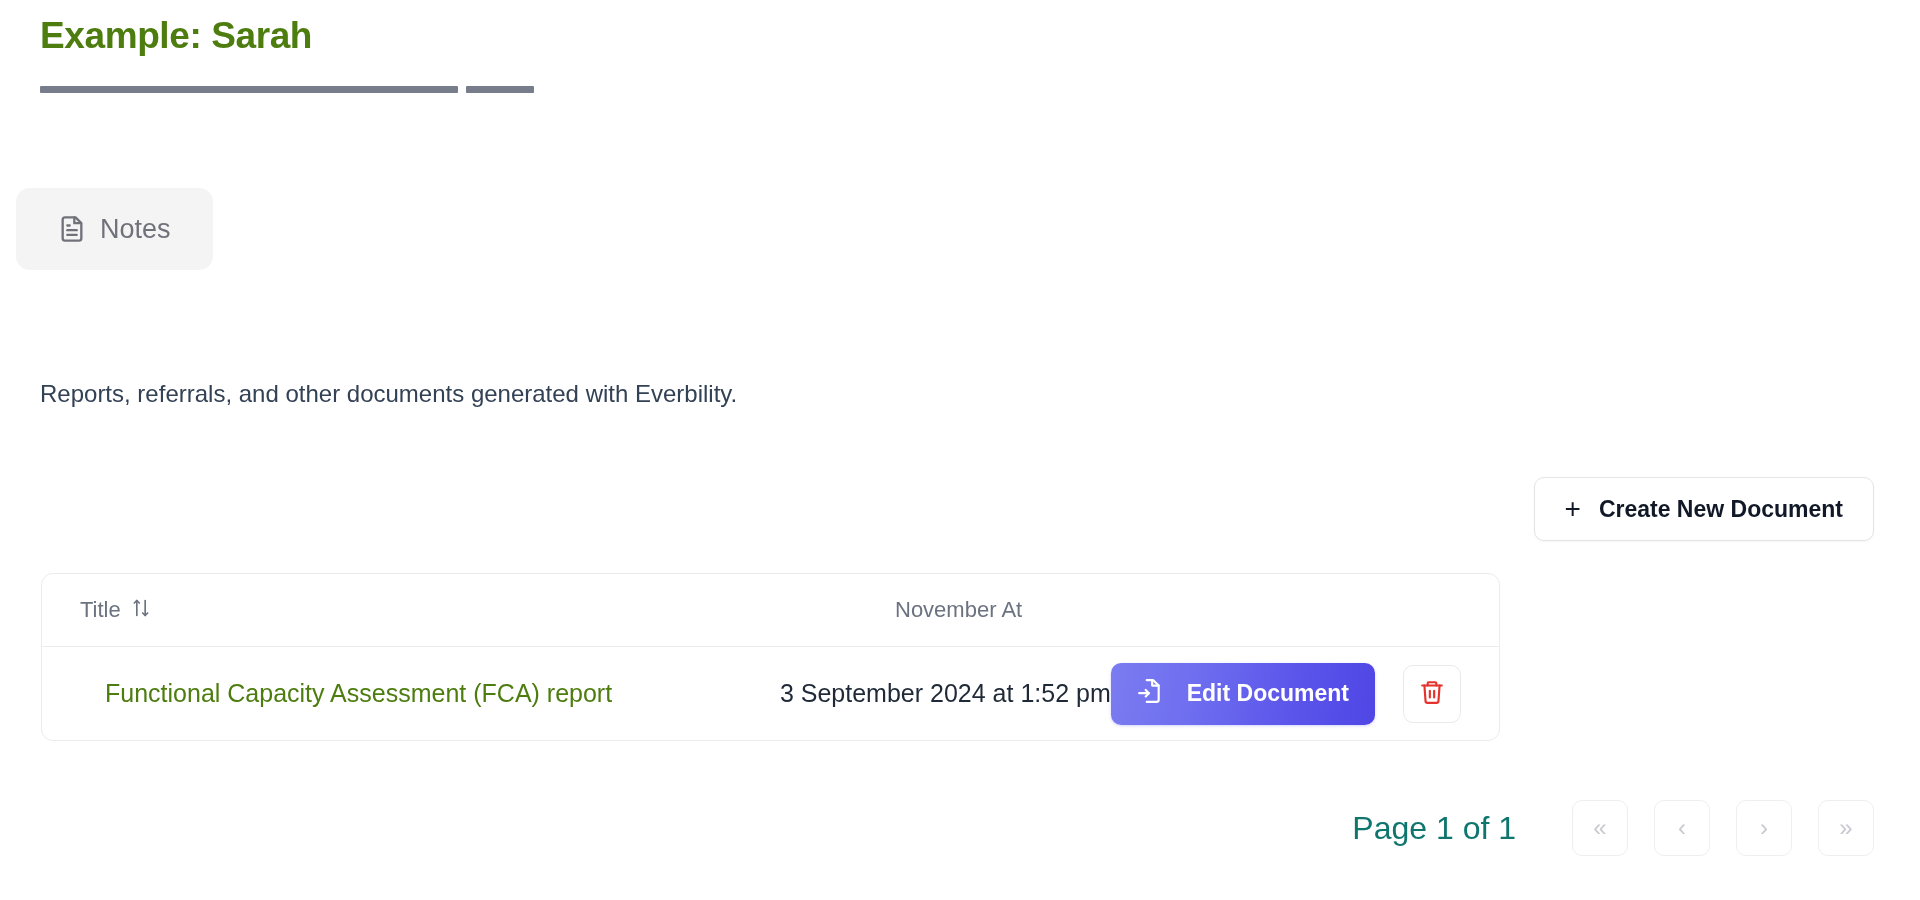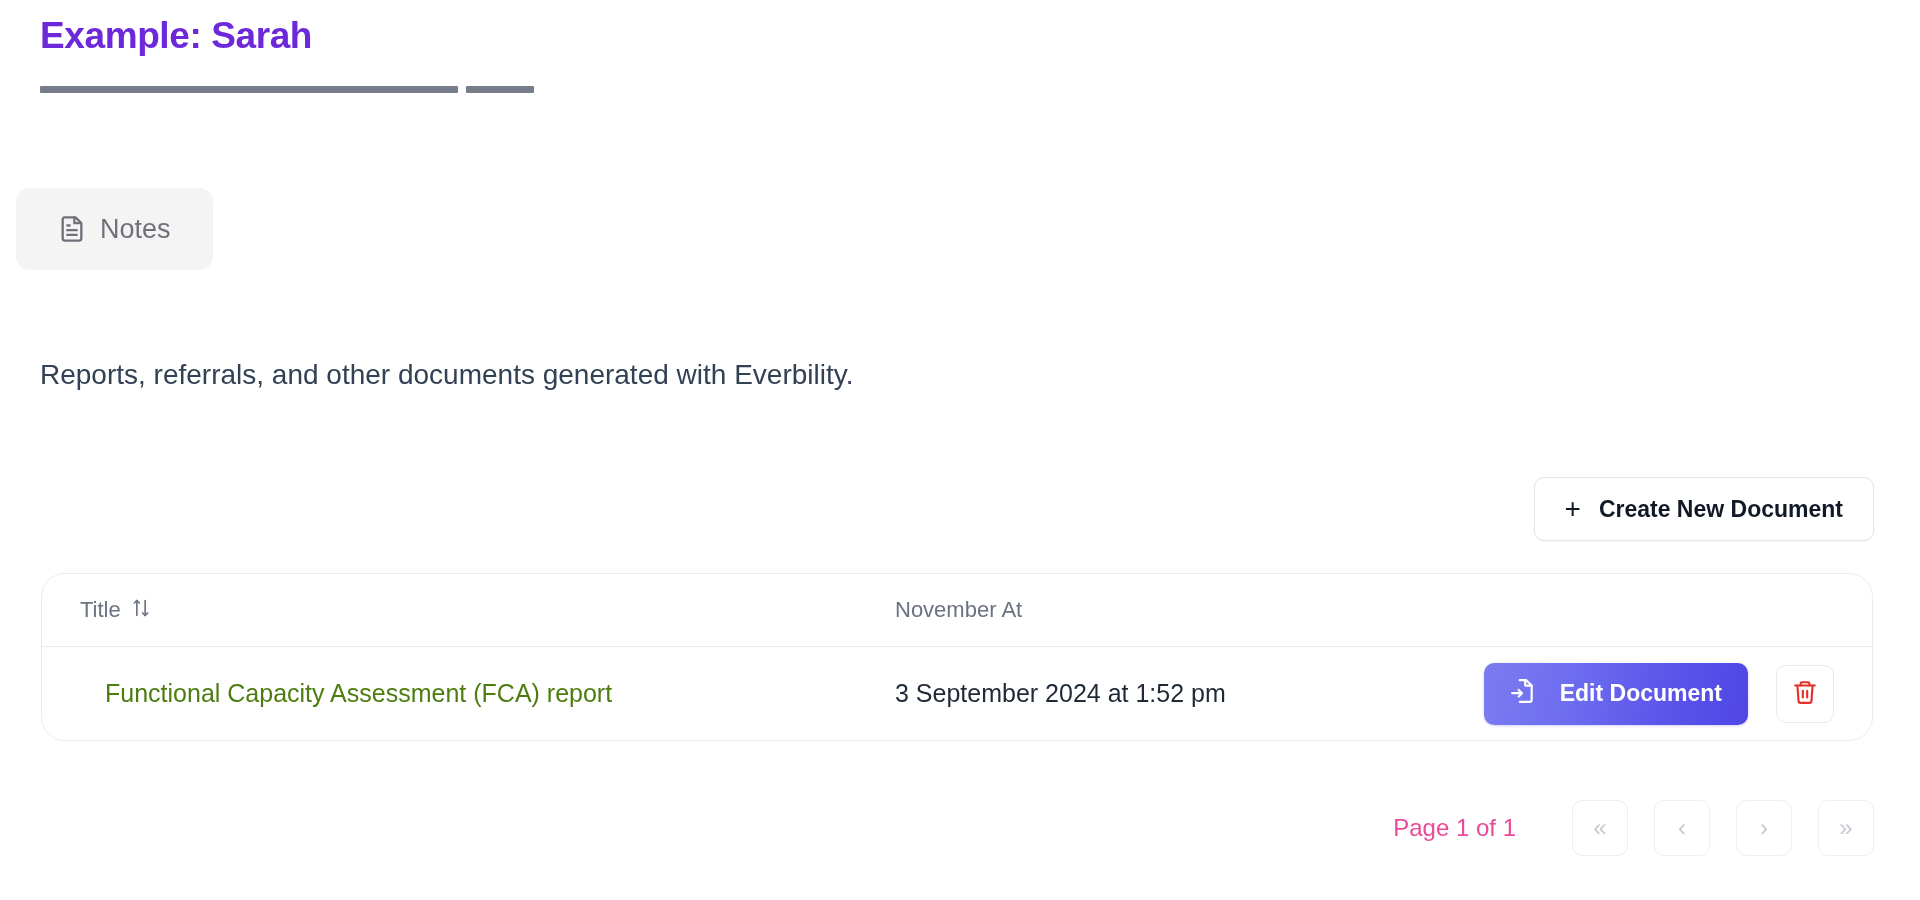--- a/index.html
+++ b/index.html
@@ -10,21 +10,21 @@
     font-family: "Liberation Sans", sans-serif;
     -webkit-font-smoothing: antialiased;
   }
   .page { position: relative; width: 1920px; height: 900px; overflow: hidden; }
 
   
   .title-block { position: absolute; left: 40px; top: 14px; }
   .page-title {
     font-size: 37px;
     font-weight: bold;
-    color: #6d28d9;
+    color: #4d7c0f;
     letter-spacing: -0.4px;
     line-height: 1.2;
     margin: 0;
     white-space: nowrap;
   }
   .skeleton-row { position: absolute; left: 40px; top: 86px; display: flex; gap: 8px; align-items: center; }
   .skel-bar { height: 7px; background: #6b7280; border-radius: 1px; opacity: .92; }
   .skel-long { width: 418px; }
   .skel-short { width: 68px; }
 
@@ -57,22 +57,22 @@
   .tab.active {
     background: #ffffff;
     color: #09090b;
     font-weight: bold;
     box-shadow: 0 1px 2px rgba(0,0,0,.07), 0 0 0 1px rgba(0,0,0,.03);
   }
   .tab svg { display:block; }
 
   
   .description {
-    position: absolute; left: 40px; top: 355px;
-    font-size: 28px;
+    position: absolute; left: 40px; top: 377px;
+    font-size: 24px;
     color: #334155;
     line-height: 1.4;
     white-space: nowrap;
   }
 
   
   .create-btn {
     position: absolute; right: 46px; top: 477px;
     height: 64px;
     display: flex; align-items: center; justify-content: center;
@@ -87,24 +87,24 @@
     cursor: pointer;
     white-space: nowrap;
     font-family: "Liberation Sans", sans-serif;
     box-shadow: 0 1px 2px rgba(16,24,40,.04);
   }
   .plus-icon { font-size: 28px; font-weight: normal; line-height: 1; color: #111827; }
 
   
   .table {
     position: absolute; left: 41px; top: 573px;
-    width: 1832px;
+    width: 1459px;
     background: #ffffff;
     border: 1px solid #ececef;
-    border-radius: 24px;
+    border-radius: 12px;
     overflow: hidden;
   }
   .thead {
     display: flex; align-items: center;
     height: 73px;
     border-bottom: 1px solid #ececef;
     padding: 0 38px;
   }
   .th {
     font-size: 22px;
@@ -162,22 +162,22 @@
     border-radius: 10px;
     cursor: pointer;
   }
 
   
   .pagination {
     position: absolute; right: 46px; top: 800px;
     display: flex; align-items: center; gap: 26px;
   }
   .page-info {
-    font-size: 24px;
-    color: #ec4899;
+    font-size: 32px;
+    color: #0f766e;
     margin-right: 30px;
     white-space: nowrap;
   }
   .pg-btn {
     width: 56px; height: 56px;
     display: flex; align-items: center; justify-content: center;
     background: #ffffff;
     border: 1px solid #efeff2;
     border-radius: 10px;
     color: #c9c9d1;

